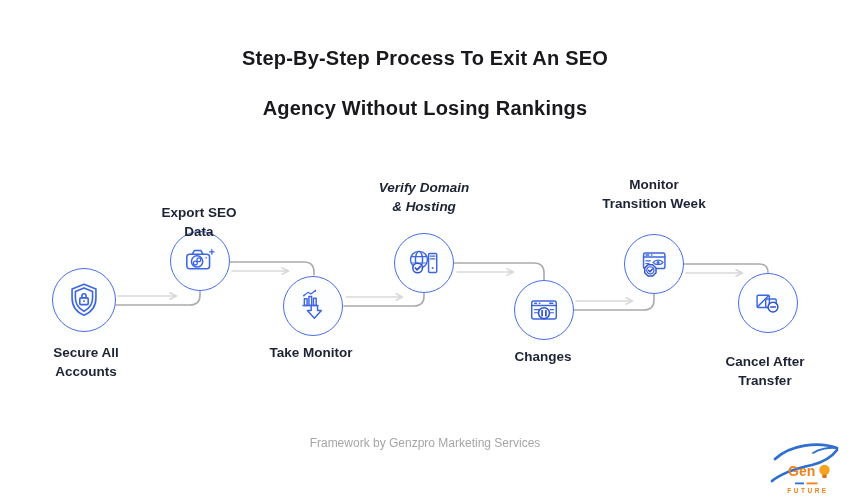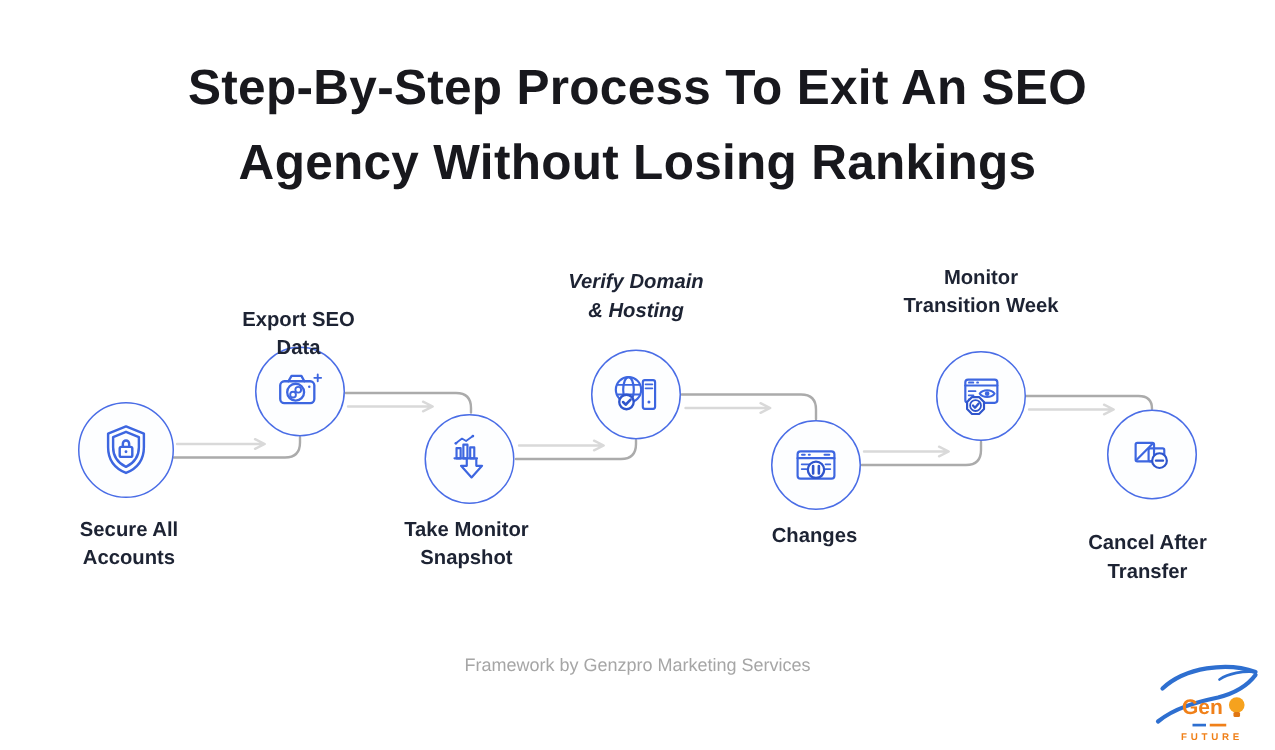--- a/index.html
+++ b/index.html
@@ -2,21 +2,21 @@
 <html><head>
 <meta charset="utf-8">
 <style>
   html,body{margin:0;padding:0;background:#ffffff;}
   .canvas{
     position:relative;width:850px;height:500px;background:#ffffff;overflow:hidden;
     font-family:"Liberation Sans", sans-serif;
   }
   .title{
     position:absolute;top:33px;left:0;width:850px;text-align:center;
-    font-size:33px;line-height:50px;font-weight:700;color:#18181d;letter-spacing:.2px;
+    font-size:20px;line-height:50px;font-weight:700;color:#18181d;letter-spacing:.2px;
   }
   .title span{display:block;}
   .connectors{position:absolute;left:0;top:0;width:850px;height:500px;}
   .step-circle{
     position:absolute;box-sizing:border-box;border:1.8px solid #4a6de6;border-radius:50%;
     background:#fdfeff;display:flex;align-items:center;justify-content:center;
   }
   .step-label{
     position:absolute;width:150px;text-align:center;font-size:13.5px;font-weight:700;
     color:#1d2333;line-height:19px;
@@ -101,21 +101,20 @@
         <path d="M12 10.5 L16.5 7 L19.5 8.8 L24.5 5.2" stroke-width="1.3"></path>
         <circle cx="12" cy="10.5" r="1" fill="#3d66e0" stroke="none"></circle>
         <circle cx="24.5" cy="5.2" r="1" fill="#3d66e0" stroke="none"></circle>
         <path d="M11 21.5 H27.5"></path>
         <path d="M20 22 V27 H15.8 L23.5 35.5 L31.2 27 H27 V22"></path>
       </g>
     </svg>
   </div>
   <div class="step-label" style="left:236px;top:343px;">
     <span>Take Monitor</span>
-    <span>Snapshot</span>
   </div>
 
   <div class="step-circle" style="left:394px;top:233px;width:60px;height:60px;">
     <svg width="40" height="40" viewBox="0 0 44 44">
       <g stroke="#3d66e0" stroke-width="1.6" fill="none" stroke-linecap="round" stroke-linejoin="round">
         <circle cx="16.5" cy="18.5" r="9.3"></circle>
         <ellipse cx="16.5" cy="18.5" rx="3.9" ry="9.3"></ellipse>
         <path d="M8.3 15 H24.7 M8.6 22 H24.4" stroke-width="1.3"></path>
         <rect x="27" y="11.5" width="9" height="21" rx="1.5"></rect>
         <path d="M29 14.5 h5 M29 17.5 h5" stroke-width="1.3"></path>

